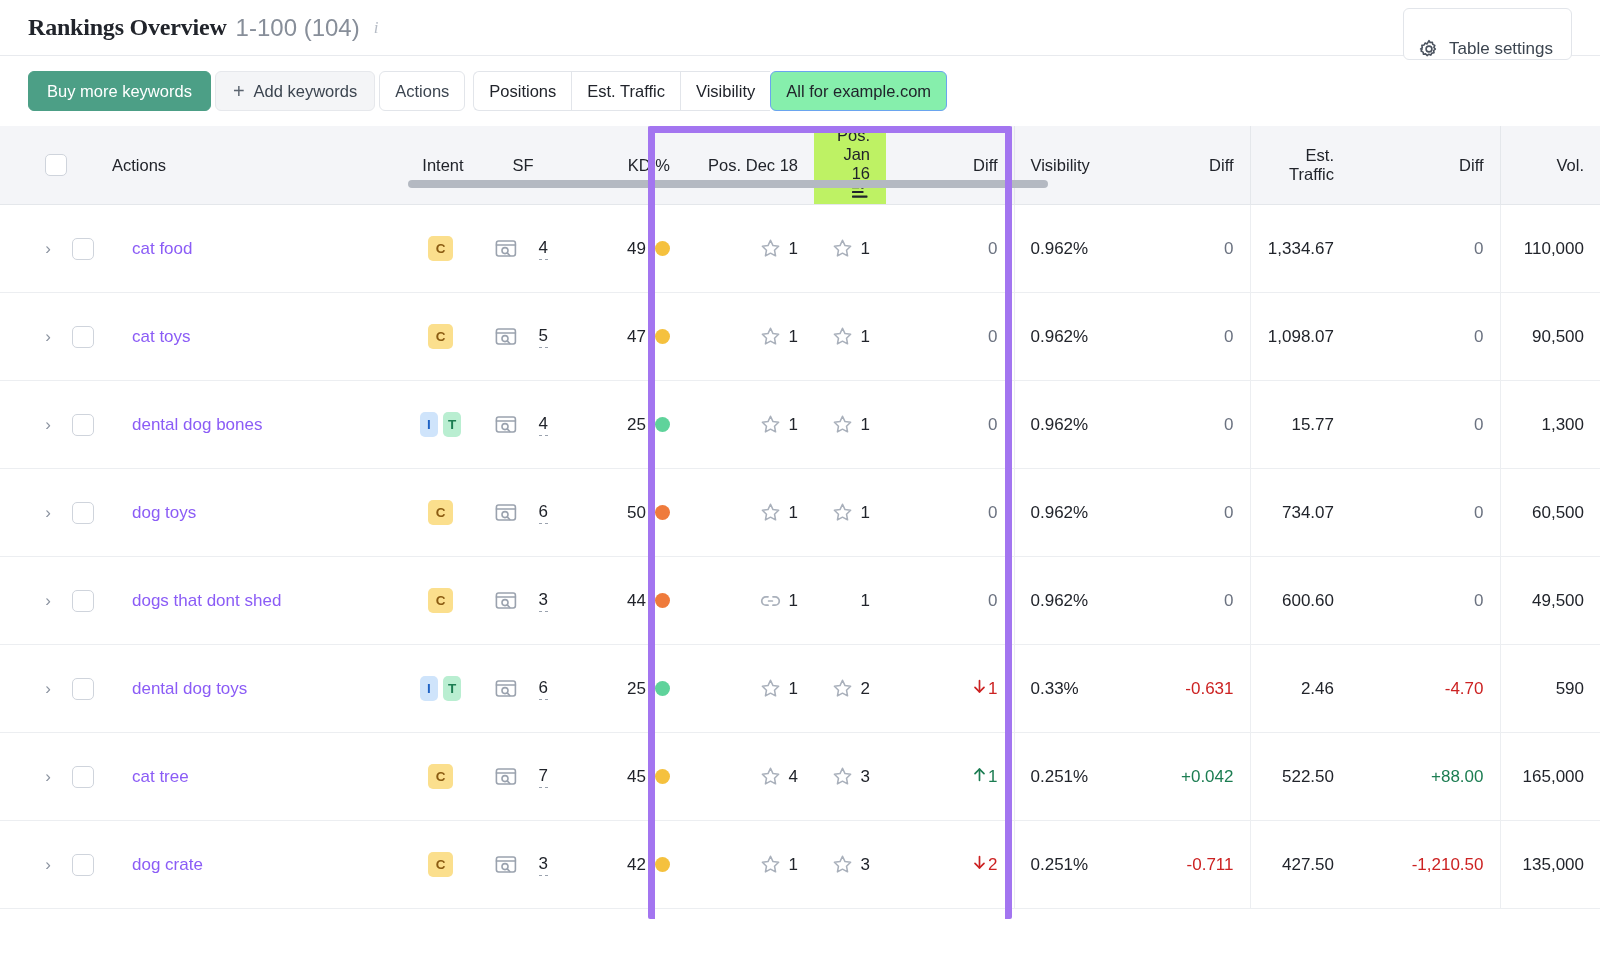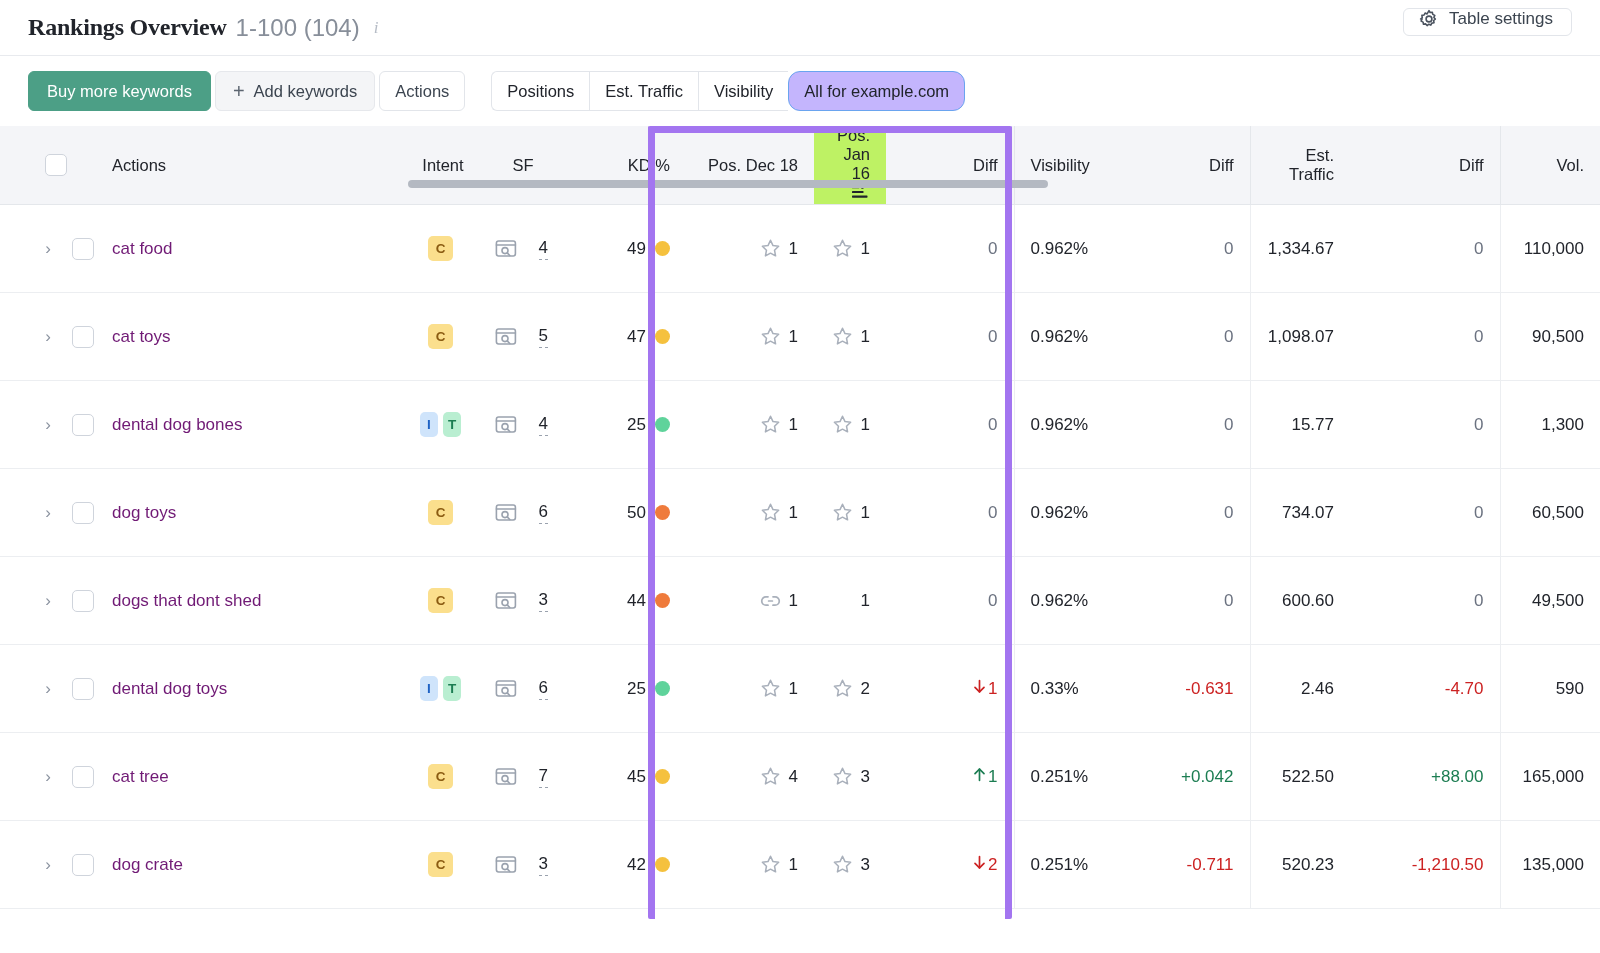--- a/index.html
+++ b/index.html
@@ -21,21 +21,21 @@
   }
   .page-title { font-size: 24px; font-weight: bold; letter-spacing: -0.2px; font-family: Liberation Serif, serif; }
   .page-range { font-size: 24px; color: #878e99; margin-left: 9px; font-weight: 400;}
   .info-icon {
     margin-left: 14px; color: #b6bcc6; font-size: 17px;
     font-family: "Liberation Serif", serif; font-style: italic;
     cursor: pointer;
   }
   .table-settings {
     position: absolute; right: 28px; top: 8px;
-    height: 28px; display: flex; align-items: flex-start; gap: 10px;
+    height: 52px; display: flex; align-items: flex-end; gap: 10px;
     padding: 0 18px 0 15px;
     border: 1px solid #e2e5ea; border-radius: 6px;
     background: #fff; cursor: pointer;
     font-size: 17px; color: #3c4550;
   }
   .gear { width: 20px; height: 20px; display:block; }
 
   
   .toolbar {
     height: 70px; display: flex; align-items: center; gap: 4px;
@@ -56,31 +56,31 @@
     background: #ffffff; color: #3c4550; padding: 0 15px; border: 1px solid #e2e5ea;
   }
   .plus { font-size: 20px; color: #5c6570; line-height: 1; }
   .btn-dd {
     background:#fff; border:1px solid #e2e5ea; padding: 0 14px 0 13px; gap: 11px;
     color:#21242b;
   }
   .sparkle { width: 19px; height: 19px; display:block; }
   .chev { width: 13px; height: 9px; display:block; }
 
-  .seg { display: inline-flex; margin-left: 22px; }
+  .seg { display: inline-flex; margin-left: 4px; }
   .seg-item {
     height: 40px; display: inline-flex; align-items: center; padding: 0 15px;
     border: 1px solid #e2e5ea; border-right: none;
     background: #fff; font-size: 16.5px; color: #21242b; cursor: pointer;
   }
   .seg-item:first-child { border-radius: 6px 0 0 6px; }
   .seg-item:last-child { border-right: 1px solid #e2e5ea; border-radius: 0 6px 6px 0; }
   .seg-item.active {
-    background: #c4b5fd; border: 1px solid #6aa4ef; color: #21242b;
-    position: relative; z-index: 2; border-radius: 12px;
+    background: #86efac; border: 1px solid #6aa4ef; color: #21242b;
+    position: relative; z-index: 2; border-radius: 6px;
   }
 
   
   .table-wrap { position: relative; }
   table { width: 1600px; border-collapse: collapse; table-layout: fixed; }
 
   thead th {
     background: #f4f5f8;
     font-size: 16.5px; font-weight: 400; color: #21242b;
     height: 62px; padding: 0 16px;
@@ -97,21 +97,21 @@
 
   tbody td {
     height: 88px; padding: 0 16px; font-size: 17px;
     border-bottom: 1px solid #eceef1; vertical-align: middle;
     background: #fff;
   }
   td.sep { border-left: 1px solid #eceef1; }
   .t-r { text-align: right; }
   .t-c { text-align: center; }
 
-  .kw-link { color: #701a75; text-decoration: none; font-size: 17px; cursor: pointer; }
+  .kw-link { color: #8b5cf6; text-decoration: none; font-size: 17px; cursor: pointer; margin-left: 20px; }
 
   .caret {
     width: 20px; color: #8b93a0; font-size: 17px; cursor: pointer;
     display: inline-block; text-align:center;
   }
   .cb {
     width: 22px; height: 22px; border: 1.6px solid #cfd4dc; border-radius: 5px;
     background: #fff; display: inline-block; cursor: pointer; vertical-align: middle;
   }
   .first-cell { display: flex; align-items: center; gap: 14px; }
@@ -987,21 +987,21 @@
 
     <td class="t-r sep">
       <span>0.251%</span>
     </td>
 
     <td class="t-r">
       <span class="down">-0.711</span>
     </td>
 
     <td class="t-r sep">
-      <span>520.23</span>
+      <span>427.50</span>
     </td>
 
     <td class="t-r">
       <span class="down">-1,210.50</span>
     </td>
 
     <td class="t-r sep">
       <span>135,000</span>
     </td>
   </tr>

